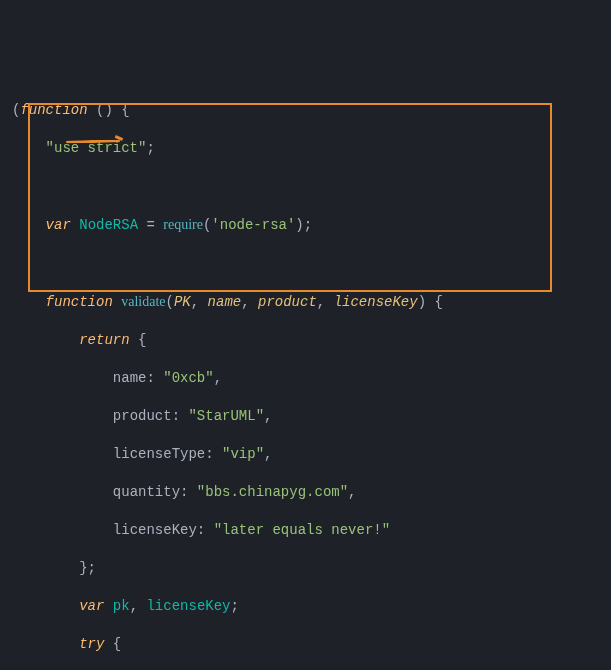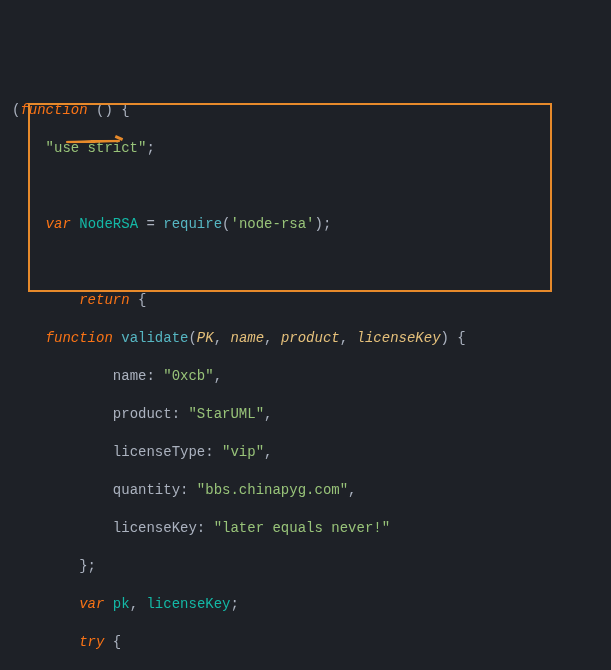--- a/index.html
+++ b/index.html
@@ -9,22 +9,22 @@
     font-size: 14px;
     line-height: 19px;
     color: #abb2bf;
     width: 611px;
     height: 670px;
     overflow: hidden;
     padding: 6px 0 0 12px;
     white-space: pre;
   }
   .line { display: block; }
-  .kw   { color: #f97316; font-style: italic; }   
-  .fn   { color: #56b6c2; }                         
+  .kw   { color: #fdba74; font-style: italic; }   
+  .fn   { color: #56b6c2; font-family: Liberation Serif, serif; }                         
   .id   { color: #14b8a6; }                         
   .prm  { color: #e5c07b; font-style: italic; }     
   .str  { color: #98c379; }                         
   .prop { color: #abb2bf; }                         
   .pn   { color: #abb2bf; }                         
 
   .highlight-box {
     position: absolute;
     border: 2px solid #e78a2b;
     left: 28px;
@@ -57,22 +57,22 @@
 <body>
 
 
 
 <div>
 <span class="line"><span class="pn">(</span><span class="kw">function</span><span class="pn"> () {</span></span>
 <span class="line"><span>    </span><span class="str">"use strict"</span><span class="pn">;</span></span>
 <span class="line"><span></span> </span>
 <span class="line"><span>    </span><span class="kw">var</span><span> </span><span class="id">NodeRSA</span><span> = </span><span class="fn">require</span><span class="pn">(</span><span class="str">'node-rsa'</span><span class="pn">);</span></span>
 <span class="line"><span></span> </span>
+<span class="line"><span>    </span><span class="kw">function</span><span> </span><span class="fn">validate</span><span class="pn">(</span><span class="prm">PK</span><span class="pn">, </span><span class="prm">name</span><span class="pn">, </span><span class="prm">product</span><span class="pn">, </span><span class="prm">licenseKey</span><span class="pn">) {</span></span>
 <span class="line"><span>        </span><span class="kw">return</span><span class="pn"> {</span></span>
-<span class="line"><span>    </span><span class="kw">function</span><span> </span><span class="fn">validate</span><span class="pn">(</span><span class="prm">PK</span><span class="pn">, </span><span class="prm">name</span><span class="pn">, </span><span class="prm">product</span><span class="pn">, </span><span class="prm">licenseKey</span><span class="pn">) {</span></span>
 <span class="line"><span>            </span><span class="prop">name</span><span class="pn">: </span><span class="str">"0xcb"</span><span class="pn">,</span></span>
 <span class="line"><span>            </span><span class="prop">product</span><span class="pn">: </span><span class="str">"StarUML"</span><span class="pn">,</span></span>
 <span class="line"><span>            </span><span class="prop">licenseType</span><span class="pn">: </span><span class="str">"vip"</span><span class="pn">,</span></span>
 <span class="line"><span>            </span><span class="prop">quantity</span><span class="pn">: </span><span class="str">"bbs.chinapyg.com"</span><span class="pn">,</span></span>
 <span class="line"><span>            </span><span class="prop">licenseKey</span><span class="pn">: </span><span class="str">"later equals never!"</span></span>
 <span class="line"><span class="pn">        };</span></span>
 <span class="line"><span>        </span><span class="kw">var</span><span> </span><span class="id">pk</span><span class="pn">, </span><span class="id">licenseKey</span><span class="pn">;</span></span>
 <span class="line"><span>        </span><span class="kw">try</span><span class="pn"> {</span></span>
 
 

